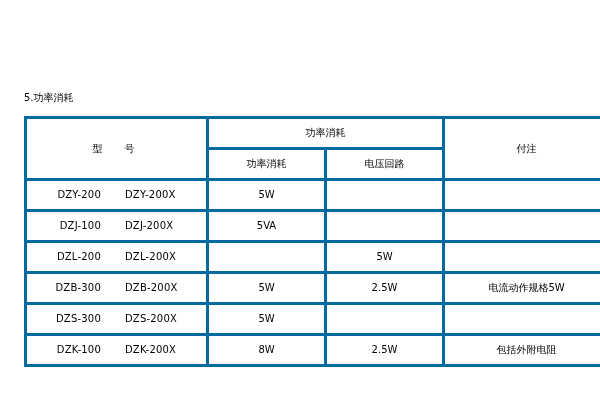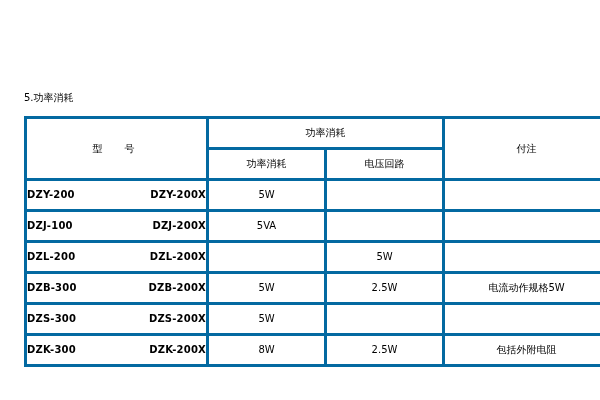--- a/index.html
+++ b/index.html
@@ -55,24 +55,23 @@
   td.model-head {
     letter-spacing: 6px;
     padding-left: 6px;
   }
   td.model-cell {
     text-align: center;
     letter-spacing: 0.2px;
   }
   .model-inner {
     display: flex;
-    justify-content: space-between;
+    justify-content: center;
     gap: 24px;
     white-space: nowrap;
-    font-weight: bold;
   }
   .col-model { width: 182px; }
   .col-volt  { width: 118px; }
   .col-curr  { width: 118px; }
   .col-note  { width: 166px; }
 </style>
 </head>
 <body>
 
 <div class="page">
@@ -154,21 +153,21 @@
             </div>
           </td>
           <td>5W</td>
           <td></td>
           <td></td>
         </tr>
 
         <tr>
           <td class="model-cell">
             <div class="model-inner">
-              <span>DZK-300</span>
+              <span>DZK-100</span>
               <span>DZK-200X</span>
             </div>
           </td>
           <td>8W</td>
           <td>2.5W</td>
           <td>包括外附电阻</td>
         </tr>
       </tbody>
     </table>
   </div>

